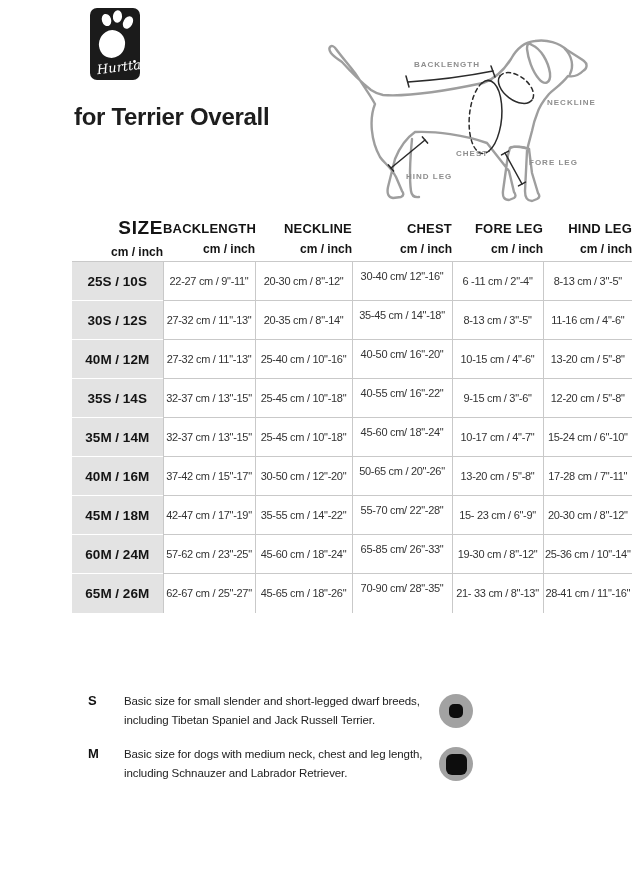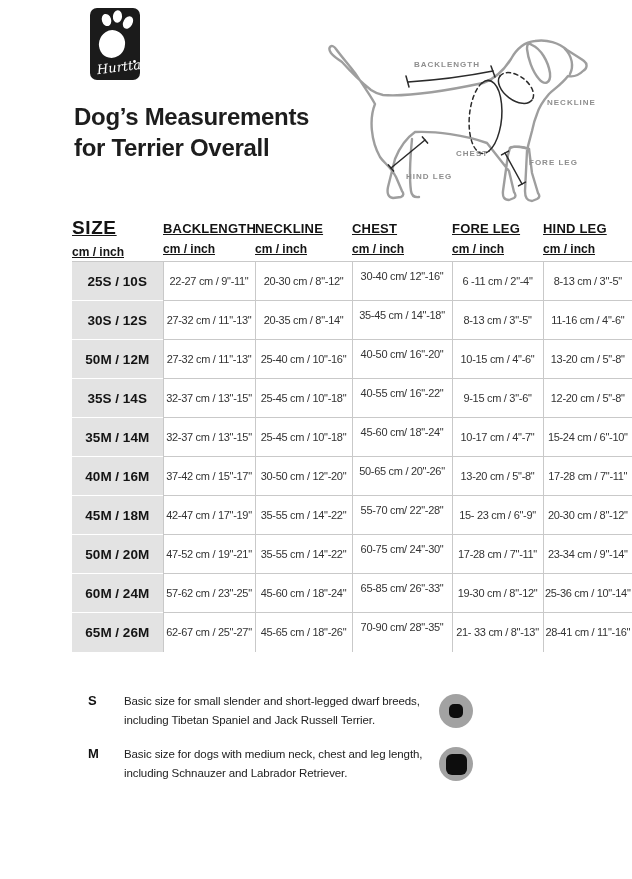--- a/index.html
+++ b/index.html
@@ -17,22 +17,22 @@
   body{
     width:632px;height:879px;position:relative;overflow:hidden;
     font-family:"Liberation Sans","DejaVu Sans",sans-serif;color:var(--ink);
   }
   .logo{position:absolute;left:90px;top:8px;width:50px;height:72px;}
   .title{position:absolute;left:74px;top:101px;font-size:24px;line-height:31px;
     font-weight:800;letter-spacing:-0.3px;color:var(--ink);}
   .diagram{position:absolute;left:325px;top:15px;width:307px;height:197px;}
 
   .size-table{position:absolute;left:72px;top:217px;width:560px;border-collapse:collapse;table-layout:fixed;}
-  .size-table thead th{height:40px;padding:0 0 2px 0;vertical-align:middle;text-align:left;
-    font-weight:700;color:#141414;text-decoration:underline;}
+  .size-table thead th{height:40px;padding:0 0 2px 0;vertical-align:middle;text-align:right;
+    font-weight:700;color:#141414;}
   .th-label{font-size:13px;letter-spacing:0.2px;display:block;}
   th.size-col .th-label{font-size:19px;letter-spacing:0.6px;}
   .th-sub{font-size:12px;font-weight:700;display:block;margin-top:6px;}
   .size-table tbody td{height:39px;padding:0;text-align:center;vertical-align:middle;
     font-size:11px;letter-spacing:-0.3px;color:var(--value-ink);white-space:nowrap;
     border-top:1px solid var(--table-border);}
   .size-table tbody td + td{border-left:1px solid var(--table-border);}
   .size-table tbody td.size-cell{background:var(--size-col-bg);border-top-color:#ffffff;
     font-weight:700;font-size:13.5px;letter-spacing:0;color:#141414;text-align:center;}
   .size-table tbody tr:first-child td.size-cell{border-top-color:var(--table-border);}
@@ -60,21 +60,20 @@
       <ellipse cx="16.5" cy="12" rx="4.6" ry="6.2" transform="rotate(-18 16.5 12)"></ellipse>
       <ellipse cx="27.5" cy="8.5" rx="4.6" ry="6.2" transform="rotate(4 27.5 8.5)"></ellipse>
       <ellipse cx="38" cy="14.5" rx="4.6" ry="6.6" transform="rotate(30 38 14.5)"></ellipse>
     </g>
     <text x="7" y="64" font-size="13" font-style="italic" font-family="DejaVu Serif, serif" fill="#ffffff" transform="rotate(-7 25 60)">Hurtta</text>
     <circle cx="44.5" cy="53.5" r="1.4" fill="#ffffff"></circle>
   </svg>
 </div>
 
 <div class="title">
-  <div>Dog’s Measurements</div>
   <div>for Terrier Overall</div>
 </div>
 
 <div class="diagram">
   <svg width="307" height="197" viewBox="0 0 307 197">
 
     <g fill="none" stroke="#9e9e9e" stroke-width="2.4" stroke-linecap="round" stroke-linejoin="round">
       <path d="M 259 46
                C 263 49 262 54 258 56
                C 254 60 248 62 243 61
@@ -190,21 +189,21 @@
     </tr>
     <tr>
       <td class="size-cell">30S / 12S</td>
       <td>27-32 cm / 11"-13"</td>
       <td>20-35 cm / 8"-14"</td>
       <td class="chest-cell"><span>35-45 cm / 14"-18"</span></td>
       <td>8-13 cm / 3"-5"</td>
       <td>11-16 cm / 4"-6"</td>
     </tr>
     <tr>
-      <td class="size-cell">50M / 12M</td>
+      <td class="size-cell">40M / 12M</td>
       <td>27-32 cm / 11"-13"</td>
       <td>25-40 cm / 10"-16"</td>
       <td class="chest-cell"><span>40-50 cm/ 16"-20"</span></td>
       <td>10-15 cm / 4"-6"</td>
       <td>13-20 cm / 5"-8"</td>
     </tr>
     <tr>
       <td class="size-cell">35S / 14S</td>
       <td>32-37 cm / 13"-15"</td>
       <td>25-45 cm / 10"-18"</td>
@@ -230,28 +229,20 @@
     </tr>
     <tr>
       <td class="size-cell">45M / 18M</td>
       <td>42-47 cm / 17"-19"</td>
       <td>35-55 cm / 14"-22"</td>
       <td class="chest-cell"><span>55-70 cm/ 22"-28"</span></td>
       <td>15- 23 cm / 6"-9"</td>
       <td>20-30 cm / 8"-12"</td>
     </tr>
     <tr>
-      <td class="size-cell">50M / 20M</td>
-      <td>47-52 cm / 19"-21"</td>
-      <td>35-55 cm / 14"-22"</td>
-      <td class="chest-cell"><span>60-75 cm/ 24"-30"</span></td>
-      <td>17-28 cm / 7"-11"</td>
-      <td>23-34 cm / 9"-14"</td>
-    </tr>
-    <tr>
       <td class="size-cell">60M / 24M</td>
       <td>57-62 cm / 23"-25"</td>
       <td>45-60 cm / 18"-24"</td>
       <td class="chest-cell"><span>65-85 cm/ 26"-33"</span></td>
       <td>19-30 cm / 8"-12"</td>
       <td>25-36 cm / 10"-14"</td>
     </tr>
     <tr>
       <td class="size-cell">65M / 26M</td>
       <td>62-67 cm / 25"-27"</td>

